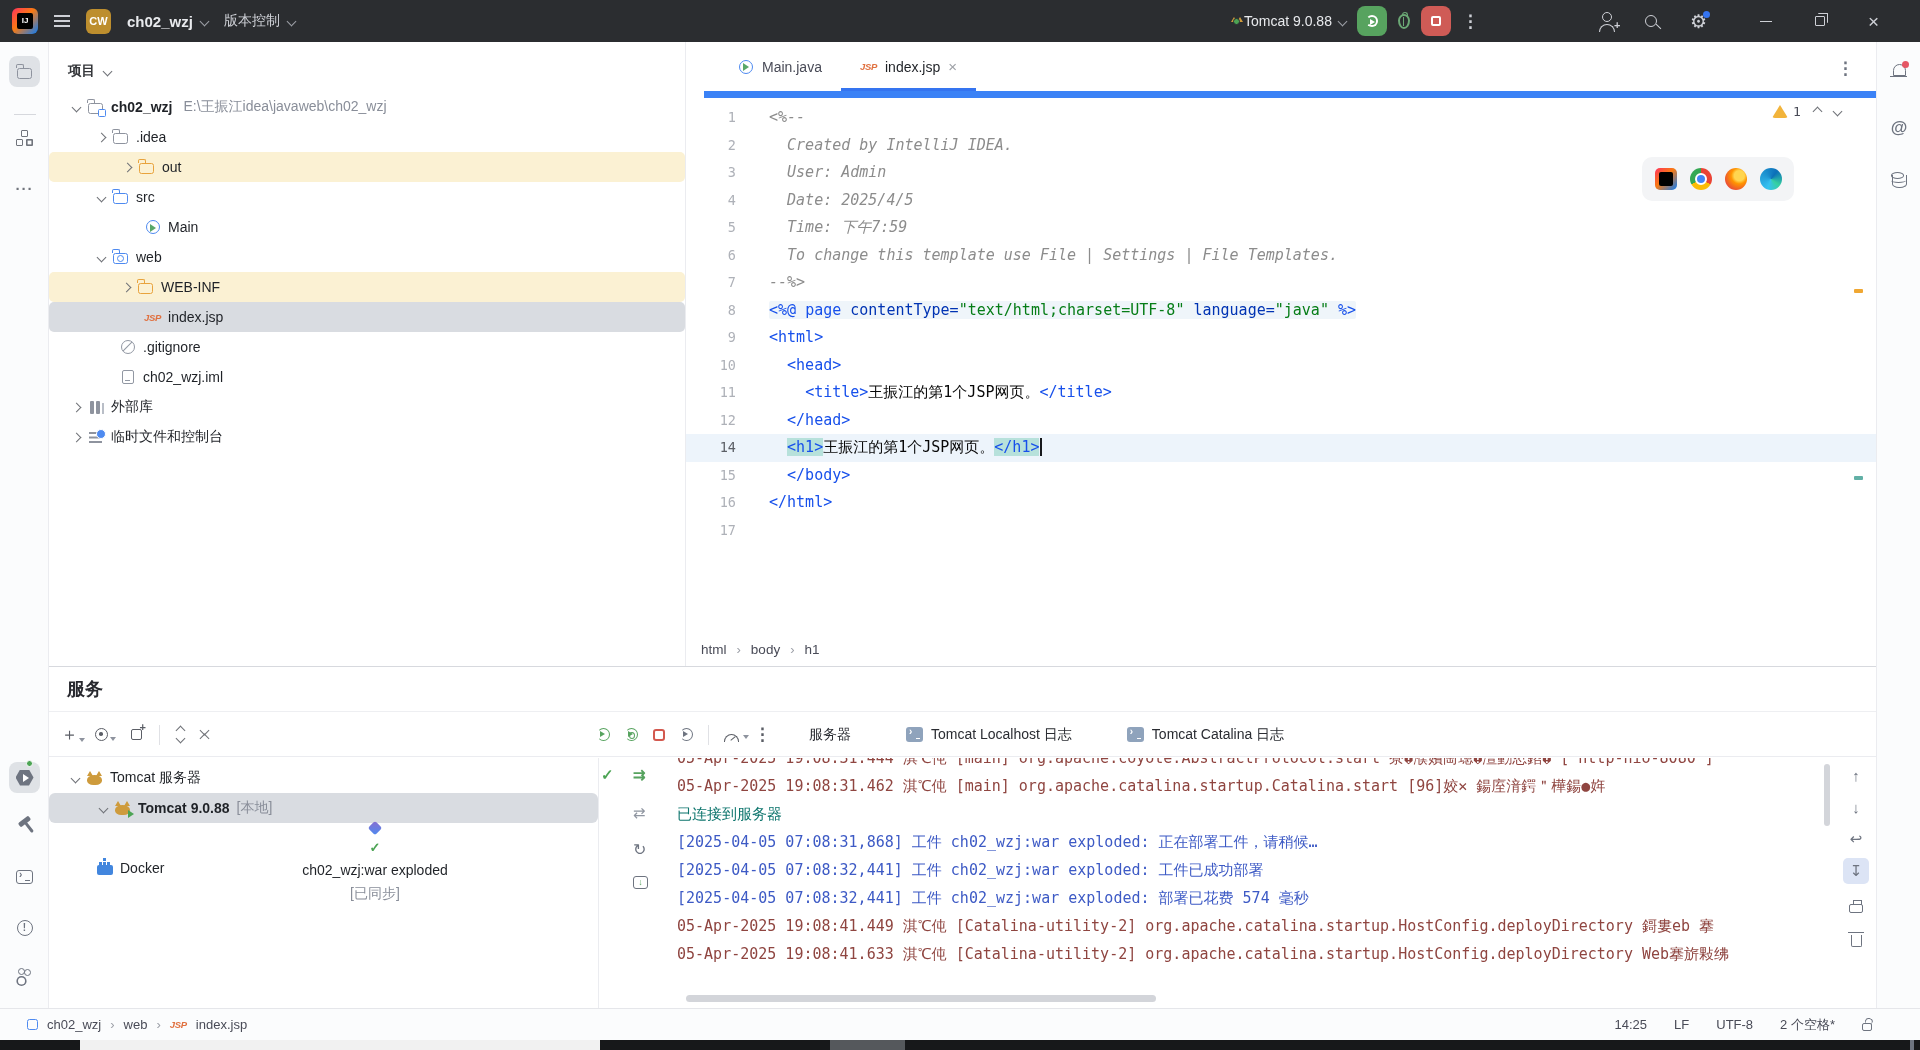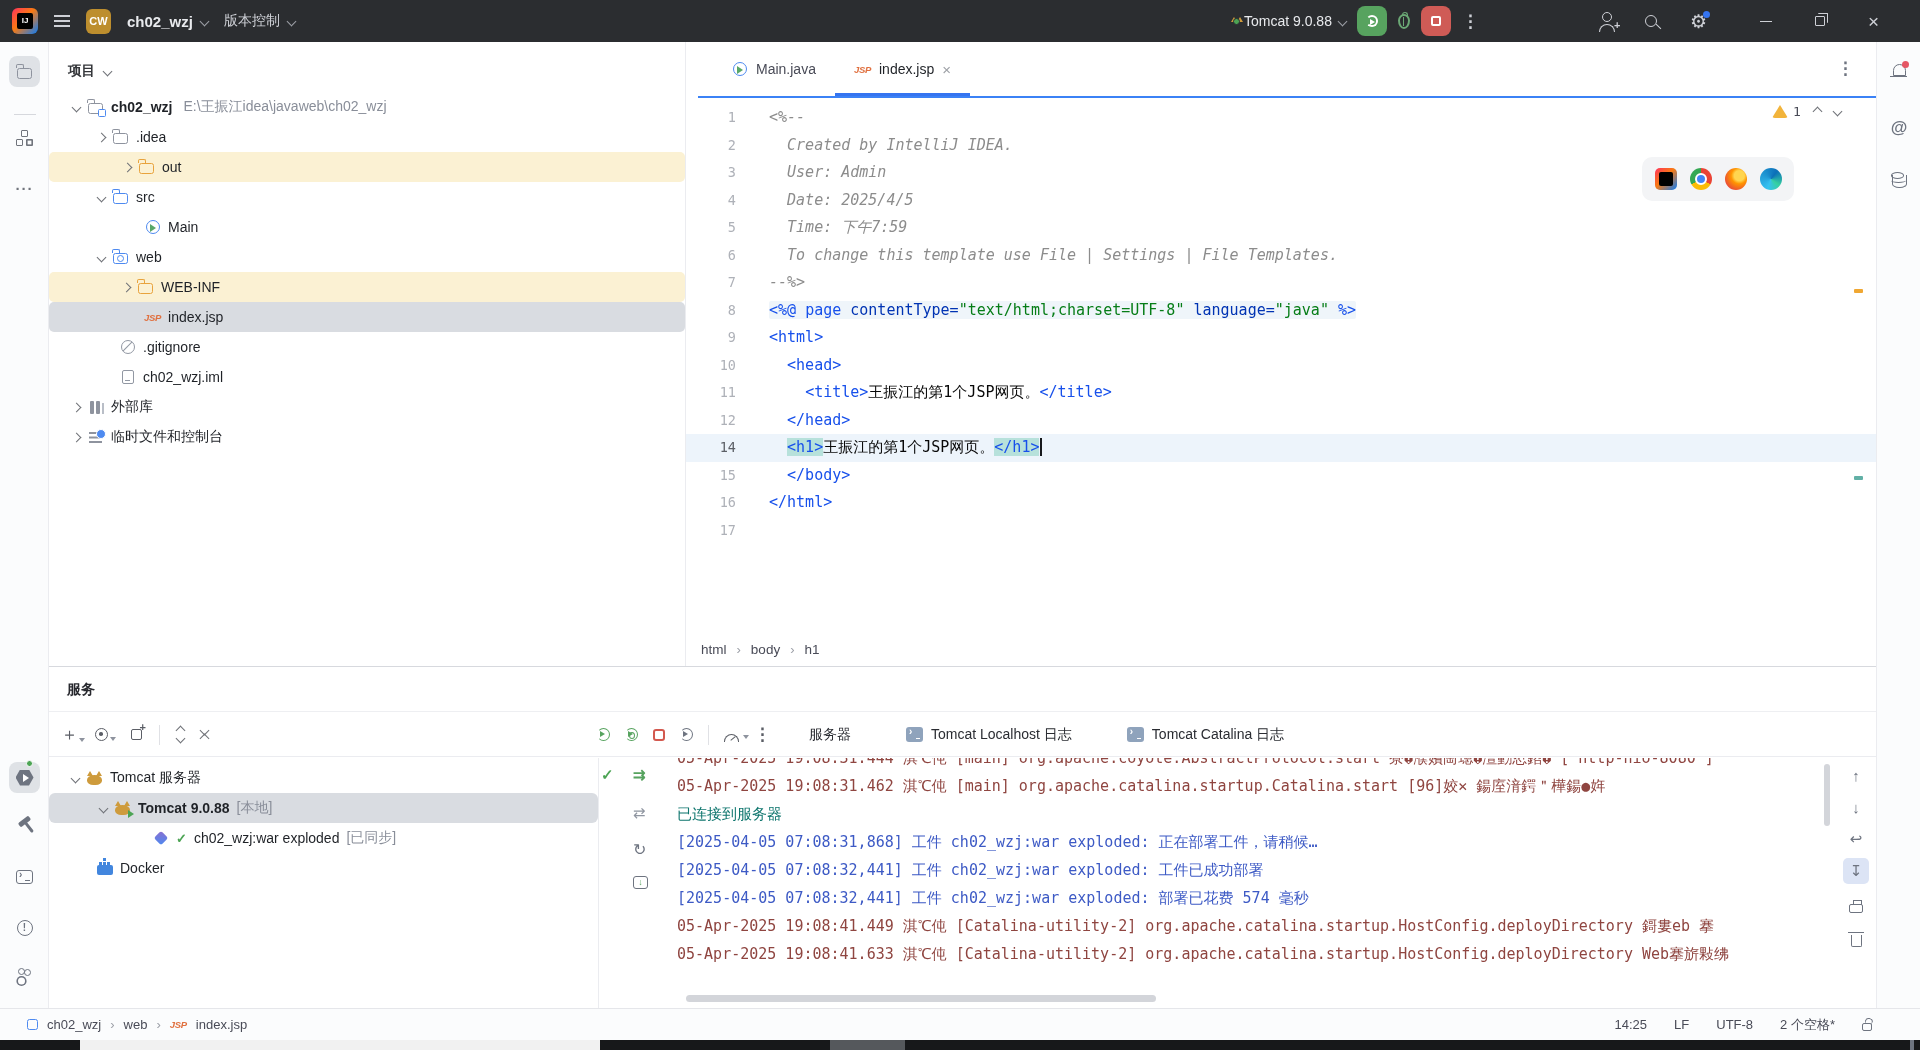--- a/index.html
+++ b/index.html
@@ -126,21 +126,21 @@
   .ic-ign{width:14px;height:14px;border:1.6px solid #9298A3;border-radius:50%;position:relative;display:inline-block;}
   .ic-ign::after{content:"";position:absolute;left:-1px;top:4.7px;width:13px;border-top:1.6px solid #9298A3;transform:rotate(-45deg);}
   .ic-iml{width:12px;height:14px;border:1.6px solid #9298A3;border-radius:2px;position:relative;display:inline-block;}
   .ic-iml::after{content:"";position:absolute;left:2px;bottom:2px;width:5px;border-top:1.6px solid #9298A3;}
   .ic-lib{width:4px;height:13px;background:#8E939E;border-radius:1px;box-shadow:6px 0 0 #8E939E,11px 1px 0 -1px #B9BEC7;margin-right:8px;}
   .ic-scr{width:13px;height:2px;background:#8E939E;box-shadow:0 4.5px 0 #8E939E,0 9px 0 #8E939E;position:relative;margin-top:-9px;}
   .ic-scr::after{content:"";position:absolute;right:-4px;top:-3px;width:8px;height:8px;background:#4E8AF0;border-radius:50%;border:1.5px solid #fff;}
 
   
   #editor{position:absolute;left:686px;top:42px;width:1190px;height:624px;background:#fff;}
-  #tabbar{position:absolute;left:12px;top:0;right:0;height:56px;border-bottom:2px solid #3b82f6;display:flex;align-items:stretch;padding-left:14px;}
+  #tabbar{position:absolute;left:18px;top:0;right:0;height:56px;border-bottom:7px solid #3b82f6;display:flex;align-items:stretch;padding-left:14px;}
   .tab{display:flex;align-items:center;gap:8px;padding:0 19px;font-size:14px;color:#494B57;position:relative;}
   .tab.active{color:#1F2227;border-bottom:3px solid #3574F0;padding-top:3px;}
   .tclose{color:#9DA0A6;font-size:15px;}
   .tclose::after{content:"×";}
   #tabmore{position:absolute;right:22px;top:16px;color:#6E7480;}
   #code{position:absolute;left:0;top:57px;right:0;bottom:34px;overflow:hidden;
         font-family:"DejaVu Sans Mono","Liberation Mono",monospace;font-size:15px;padding-top:5px;}
   .cline{display:flex;height:27.5px;line-height:27.5px;white-space:pre;position:relative;}
   .cline.crow{background:#EDF4FB;}
   .lnum{width:50px;text-align:right;color:#AEB1B8;font-size:13.5px;flex:none;}
@@ -169,21 +169,21 @@
   .bw-firefox{background:radial-gradient(circle at 65% 35%,#FFD54F 0 25%,#FF9500 40%,#E8453C 80%);}
   .bw-edge{background:conic-gradient(from 200deg,#35C1F1,#0B6FB8 55%,#35D0A0 80%,#35C1F1);}
   .mark-o{position:absolute;left:1168px;top:190px;width:9px;height:4px;background:#F0A732;border-radius:1px;}
   .mark-t{position:absolute;left:1168px;top:377px;width:9px;height:4px;background:#62B0A6;border-radius:1px;}
   #crumbs{position:absolute;left:0;bottom:0;right:0;height:34px;display:flex;align-items:center;gap:10px;
           padding-left:15px;font-size:13.5px;color:#494B57;}
   .sep{color:#9DA0A8;font-size:13px;}
 
   
   #services{position:absolute;left:49px;top:666px;width:1827px;height:342px;background:#fff;border-top:1px solid #D7D9DE;}
-  .svchead{height:45px;line-height:45px;padding-left:18px;font-size:14px;font-weight:700;color:#27282E;border-bottom:1px solid #EEEFF2;}
+  .svchead{height:45px;line-height:45px;padding-left:18px;font-size:18px;font-weight:700;color:#27282E;border-bottom:1px solid #EEEFF2;}
   .svctools{position:relative;height:45px;border-bottom:1px solid #EBECF0;}
   .tgrp{position:absolute;top:0;height:45px;display:flex;align-items:center;gap:17px;}
   .tgrp.g1{left:12px;}
   .tgrp.g2{left:548px;gap:15px;}
   .tgrp.g3{left:760px;gap:7px;}
   .ic-add{color:#5B5E66;font-size:17px;font-weight:400;position:relative;line-height:1;}
   .ic-add::after{content:"";position:absolute;right:-7px;bottom:1px;border-left:3.5px solid transparent;border-right:3.5px solid transparent;border-top:4px solid #8E939E;}
   .ic-eye{width:13px;height:13px;border:1.7px solid #5B5E66;border-radius:50%;position:relative;margin-right:6px;}
   .ic-eye::before{content:"";position:absolute;left:3px;top:3px;width:3.5px;height:3.5px;background:#5B5E66;border-radius:50%;}
   .ic-eye::after{content:"";position:absolute;right:-9px;bottom:-1px;border-left:3.5px solid transparent;border-right:3.5px solid transparent;border-top:4px solid #8E939E;}
@@ -547,21 +547,21 @@
           <div class="trow sel" style="padding-left: 51px;">
             <span class="chv"></span>
             <span class="tico">
               <span class="ic-tc" style="position: relative;">
                 <span class="runplay"></span>
               </span>
             </span>
             <span class="tname b">Tomcat 9.0.88</span>
             <span class="tsuf"> [本地]</span>
           </div>
-          <div class="trow" style="padding-left: 103px;">
+          <div class="trow" style="padding-left: 103px; flex-direction: column;">
             <span class="tico">
               <span class="ic-art"></span>
             </span>
             <span class="ic-chk"></span>
             <span class="tname">ch02_wzj:war exploded</span>
             <span class="tsuf"> [已同步]</span>
           </div>
           <div class="trow" style="padding-left: 47px;">
             <span class="tico">
               <span class="ic-dok"></span>

